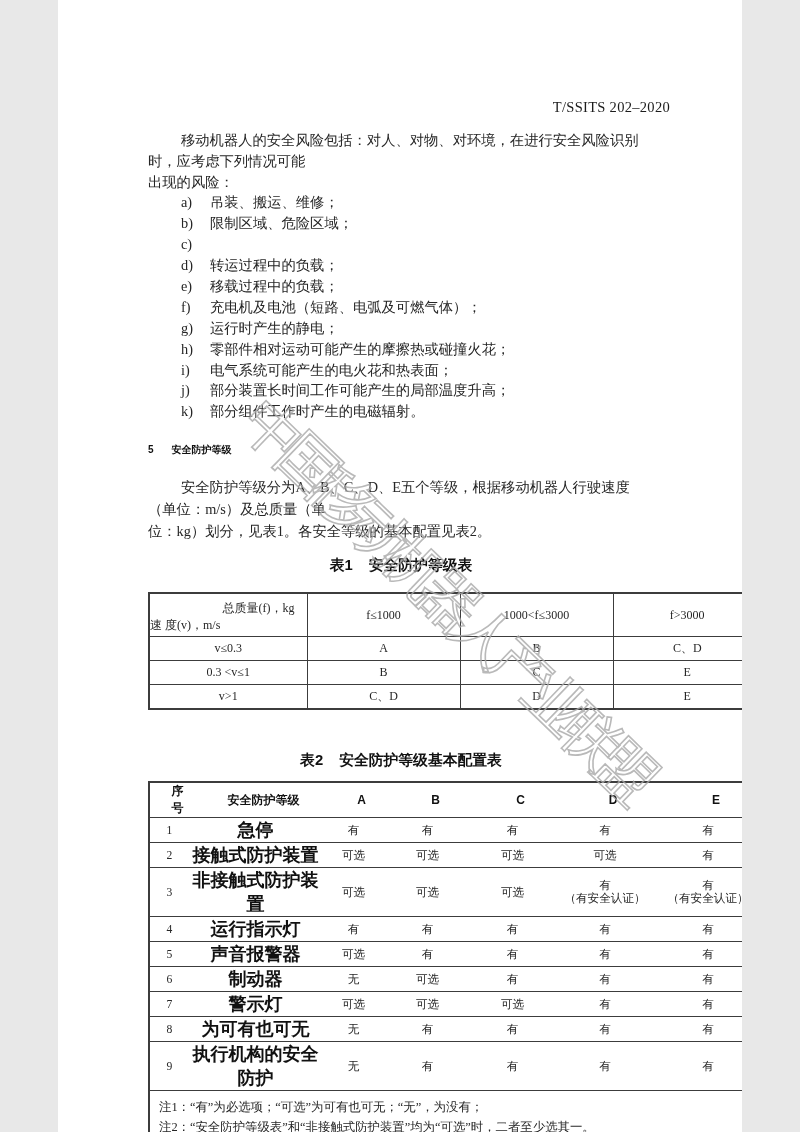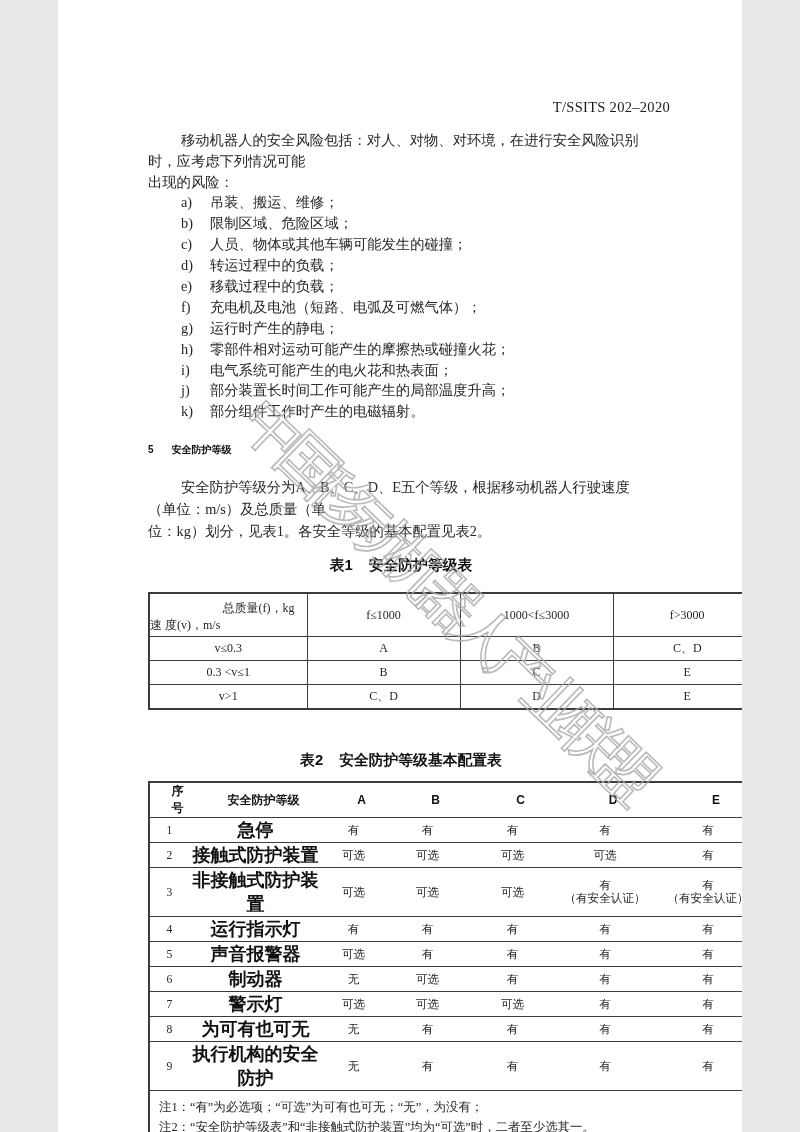--- a/index.html
+++ b/index.html
@@ -51,21 +51,21 @@
     <div class="doc-code">T/SSITS 202–2020</div>
 
     <div class="para">
       <div class="indent">移动机器人的安全风险包括：对人、对物、对环境，在进行安全风险识别时，应考虑下列情况可能</div>
       <div>出现的风险：</div>
     </div>
 
     <div class="risk-list">
       <div class="risk-item"><span class="marker">a)</span><span>吊装、搬运、维修；</span></div>
       <div class="risk-item"><span class="marker">b)</span><span>限制区域、危险区域；</span></div>
-      <div class="risk-item"><span class="marker">c)</span><span>人员、物体或其他车辆可能发生的碰撞；</span></div>
+      <div class="risk-item"><span class="marker">c)</span></div>
       <div class="risk-item"><span class="marker">d)</span><span>转运过程中的负载；</span></div>
       <div class="risk-item"><span class="marker">e)</span><span>移载过程中的负载；</span></div>
       <div class="risk-item"><span class="marker">f)</span><span>充电机及电池（短路、电弧及可燃气体）；</span></div>
       <div class="risk-item"><span class="marker">g)</span><span>运行时产生的静电；</span></div>
       <div class="risk-item"><span class="marker">h)</span><span>零部件相对运动可能产生的摩擦热或碰撞火花；</span></div>
       <div class="risk-item"><span class="marker">i)</span><span>电气系统可能产生的电火花和热表面；</span></div>
       <div class="risk-item"><span class="marker">j)</span><span>部分装置长时间工作可能产生的局部温度升高；</span></div>
       <div class="risk-item"><span class="marker">k)</span><span>部分组件工作时产生的电磁辐射。</span></div>
     </div>
 

